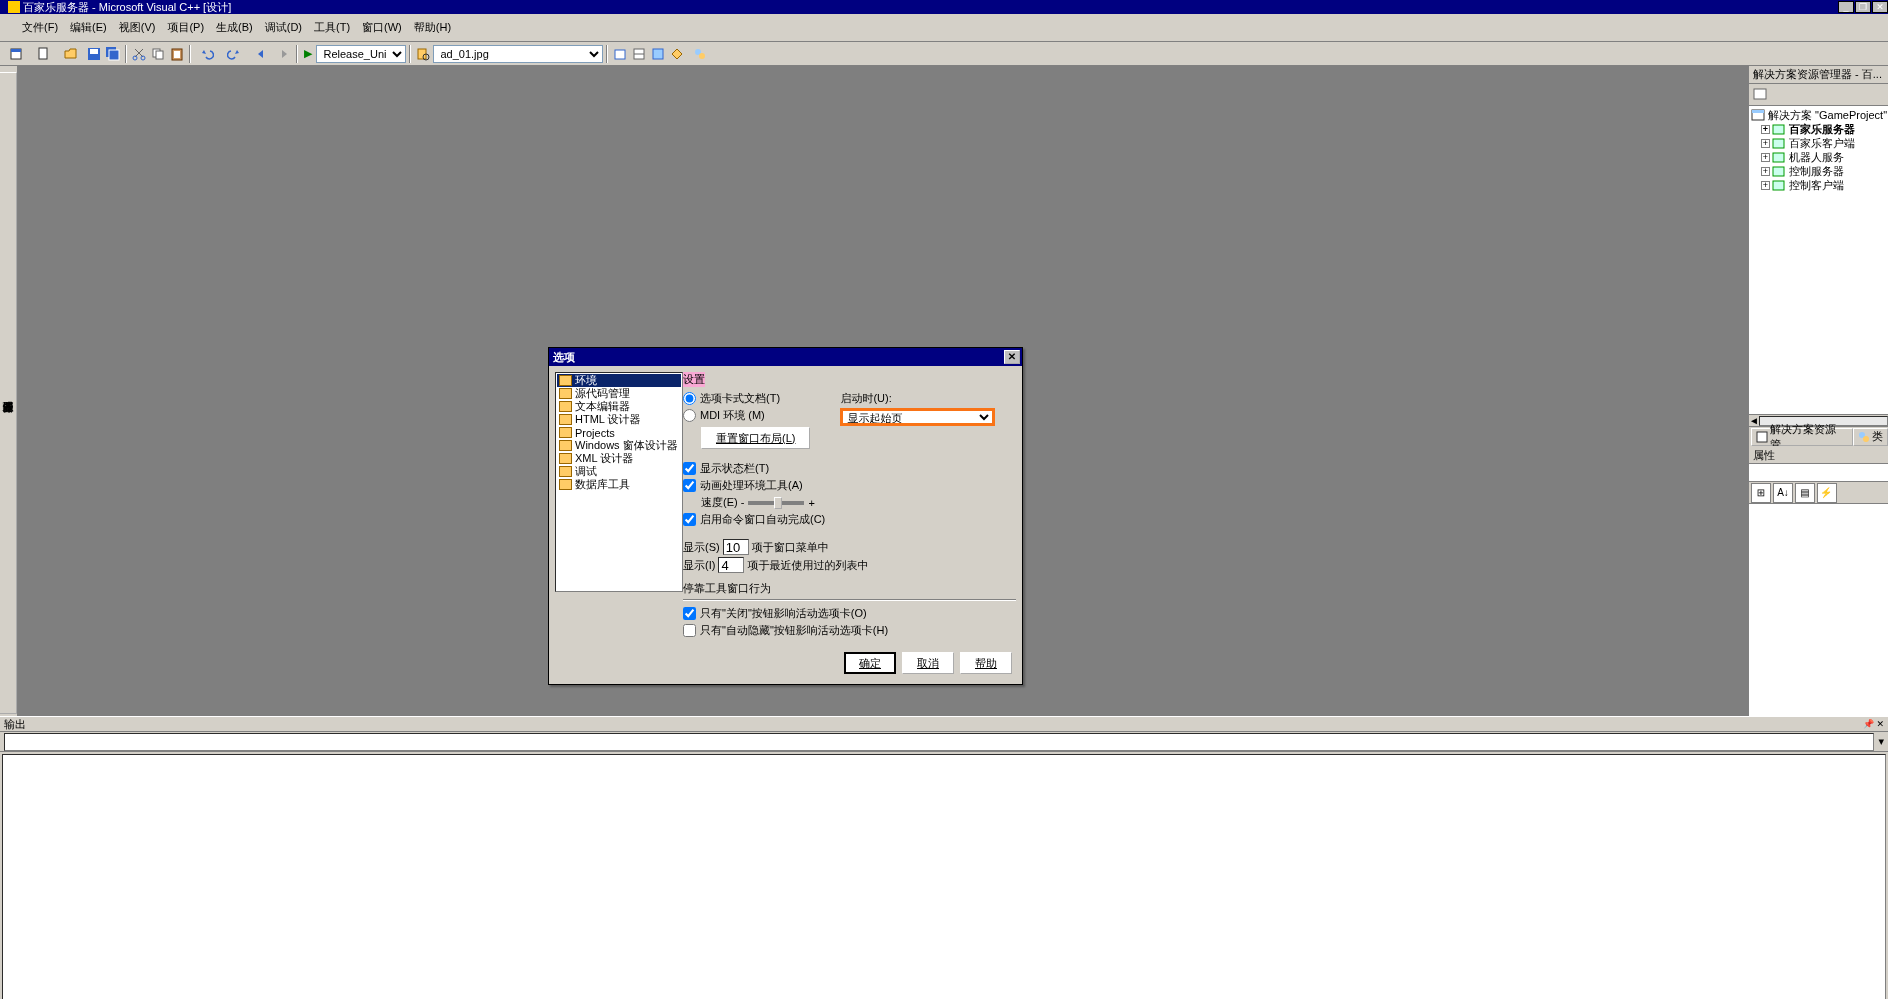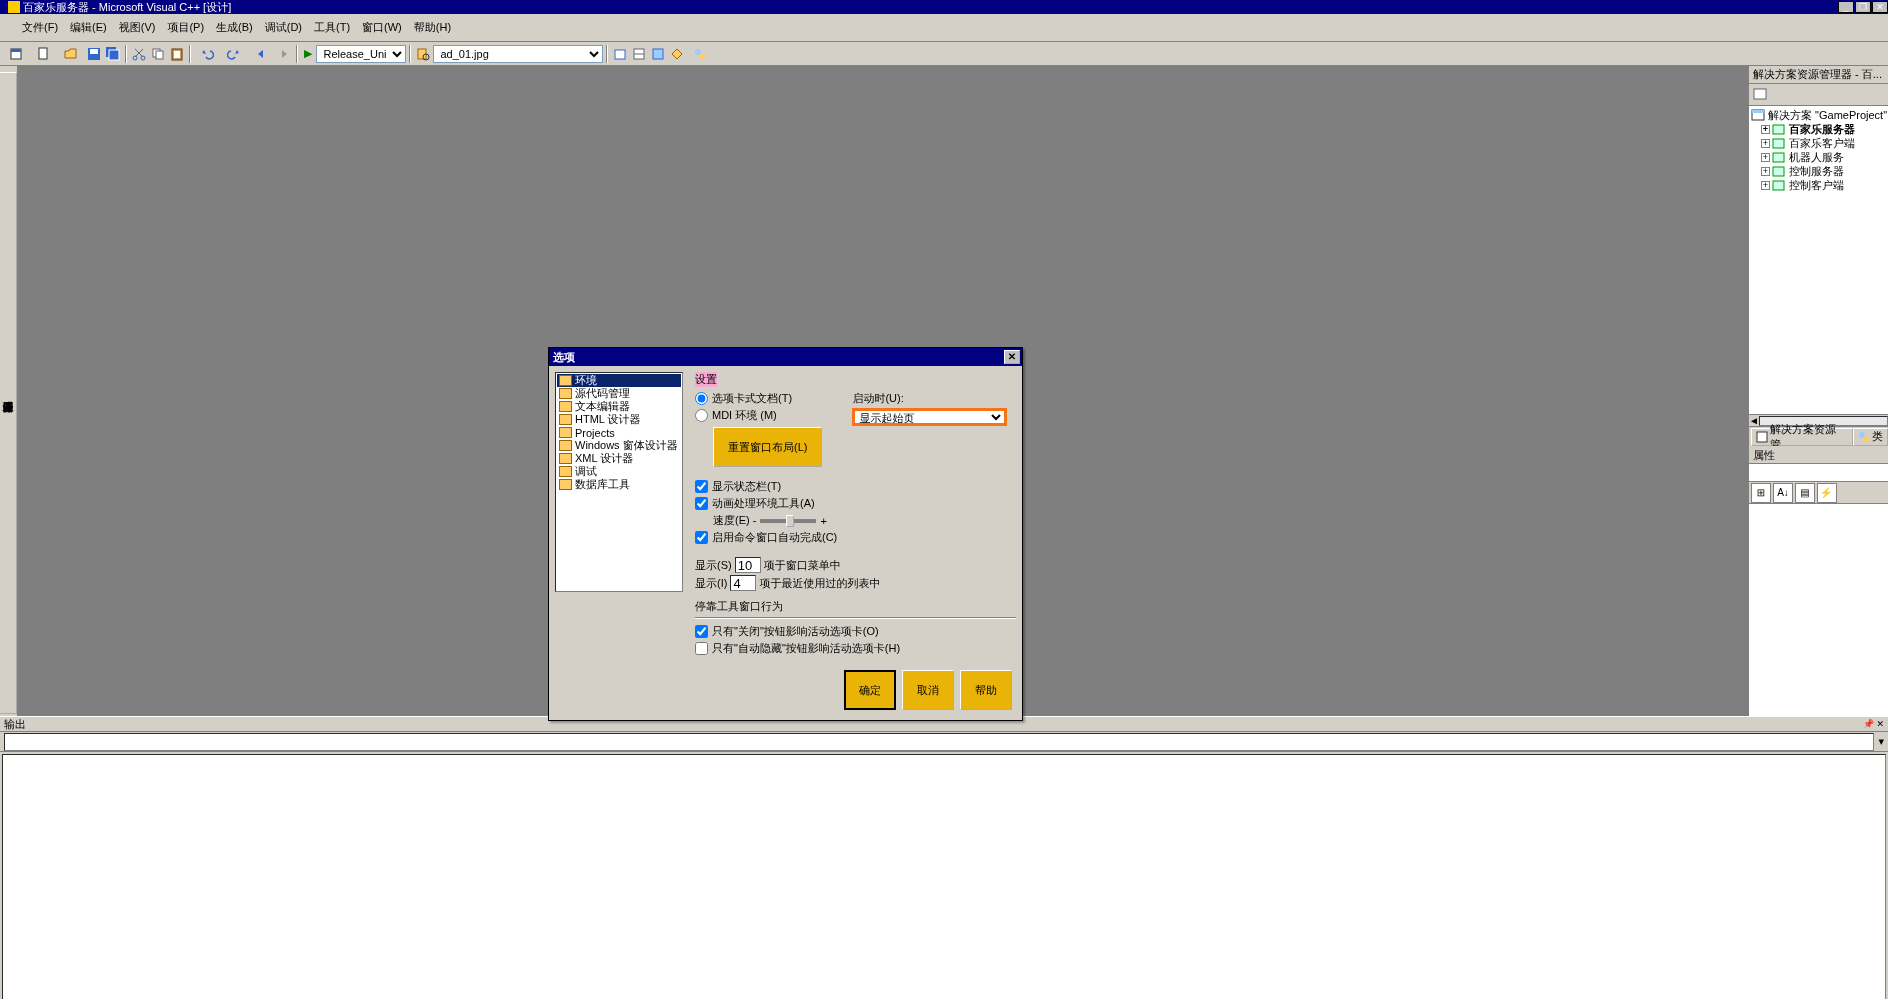--- a/index.html
+++ b/index.html
@@ -51,33 +51,33 @@
 .output-header .pin{margin-left:auto;margin-right:2px;font-size:9px;}
 .output-header .close{margin-right:4px;font-size:9px;}
 .output-combo-row{height:20px;background:#d4d0c8;display:flex;align-items:center;padding:0 4px;border-bottom:1px solid #808080;}
 .output-combo{flex:1;height:18px;border:1px inset #808080;background:#fff;}
 .output-body{background:#fff;height:270px;border:1px inset #808080;margin:2px;}
 
 
 .dialog { position: absolute; left: 530px; top: 281px; width: 475px; background: #d4d0c8; border: 1px solid #000; box-shadow: 2px 2px 2px rgba(0,0,0,0.3); }
 .dialog-title { height: 18px; background: #000080; color: #fff; display: flex; align-items: center; padding-left: 4px; font-weight: bold; }
 .dialog-title .close-btn { margin-left: auto; width: 16px; height: 14px; background: #c0c0c0; border: 1px outset #fff; text-align: center; line-height: 12px; font-size: 10px; color: #000; margin-right: 2px; cursor:default;}
-.dialog-body { display: flex; padding: 6px; gap: 12px; }
+.dialog-body { display: flex; padding: 6px; }
 .dialog-tree { width: 128px; height: 220px; background: #fff; border: 1px inset #808080; padding: 1px; overflow:auto;}
 .dialog-tree .ditem { display: flex; align-items: center; height: 13px; padding-left: 2px; }
 .dialog-tree .ditem.selected { background: #0a246a; color: #fff; }
 .dialog-tree .folder-icon { width: 13px; height: 11px; background: #fc6; border: 1px solid #996600; margin-right: 3px; display:inline-block;}
 .dialog-settings { flex: 1; }
 .fieldset { position: relative; }
 .fieldset-label { position: relative; top: 0; left: 0; background: #f9a8d4; display:inline-block; margin-bottom:4px;}
 .settings-row { display: flex; align-items: center; margin-bottom: 2px; font-size: 11px; }
 .radio { margin-right: 4px; }
 .checkbox { margin-right: 4px; }
 .dialog-select { width: 155px; height: 18px; border: 3px solid #f97316; background: #fff; font-size: 11px; }
-.dialog-btn { height: 40px; padding: 0 14px; background: #eab308; border: 1px outset #fff; font-size: 11px; }
+.dialog-btn { height: 22px; padding: 0 14px; background: #ffffff; border: 1px outset #fff; font-size: 11px; text-decoration: underline; }
 .dialog-btn.default{border:2px solid #000; padding:0 13px;}
 .dialog-input { width: 26px; height: 16px; border: 1px inset #808080; background: #fff; font-size: 13px; padding: 0 2px; }
 .slider { width: 56px; height: 4px; background: #808080; position: relative; margin: 0 4px; }
 .slider .thumb { position: absolute; top: -4px; left: 26px; width: 8px; height: 12px; background: #d4d0c8; border: 1px outset #fff; }
 .group-line{border-top:1px solid #808080;border-bottom:1px solid #fff;margin:3px 0 5px 0;}
 .dialog-buttons { display: flex; justify-content: flex-end; gap: 6px; padding: 6px 10px 10px 0; }
 
 svg{display:block;}
 </style>
 </head>

